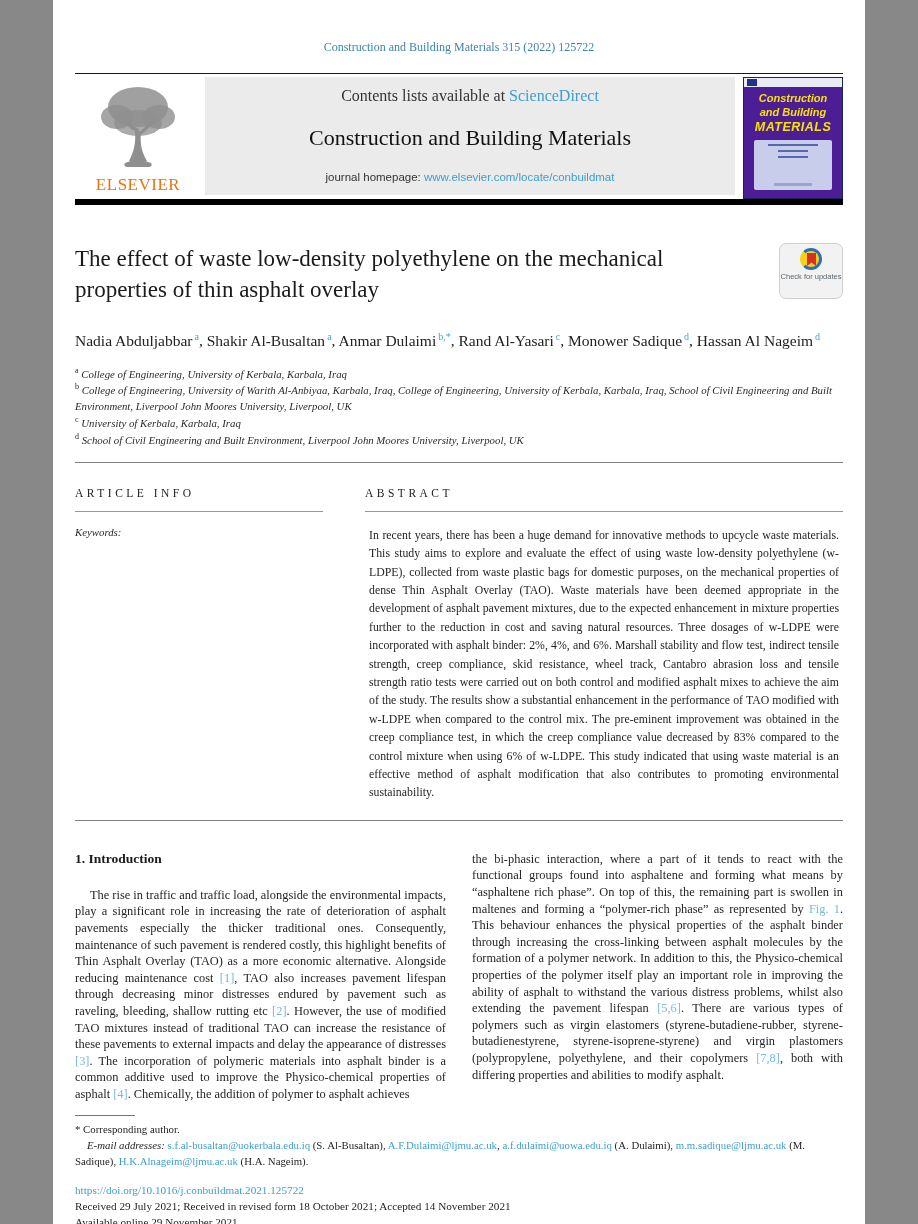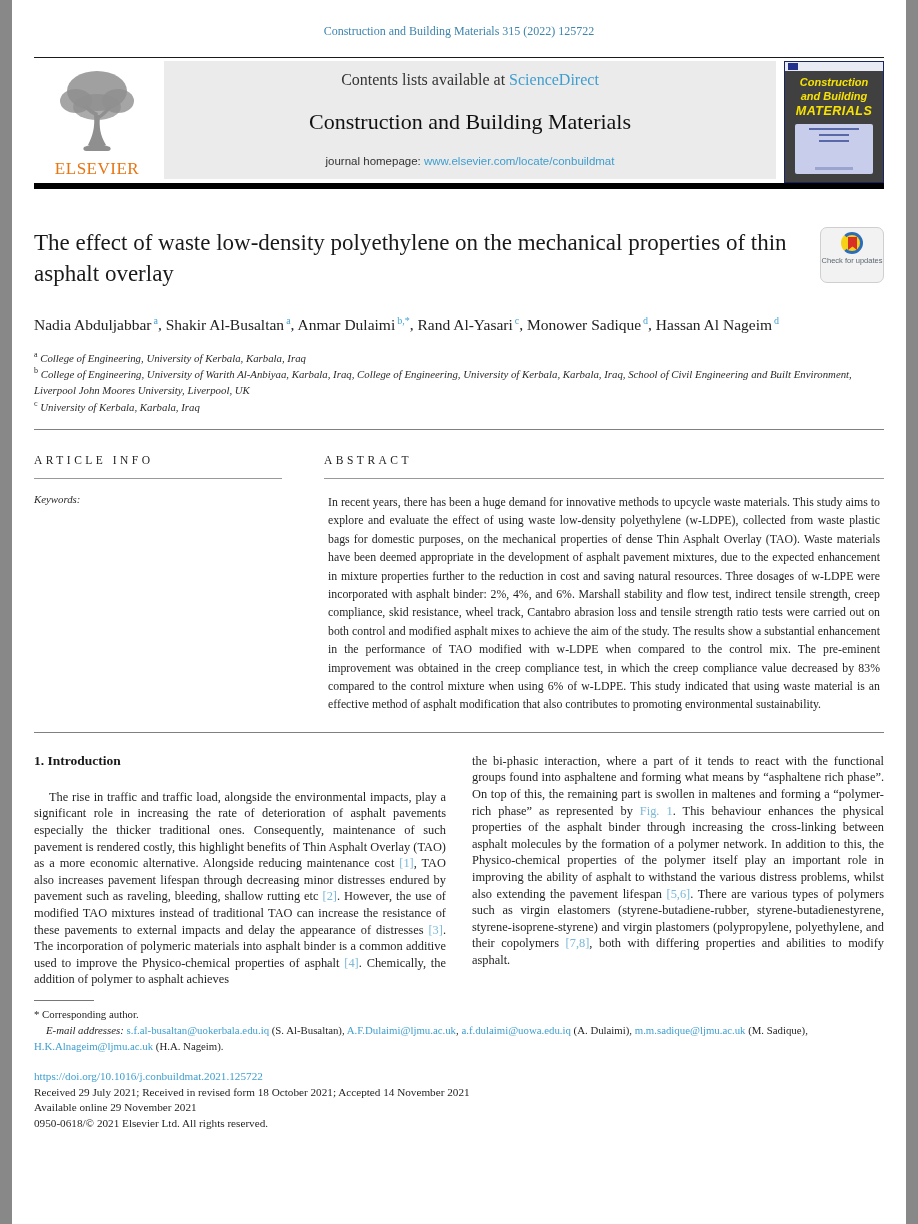--- a/index.html
+++ b/index.html
@@ -1,38 +1,38 @@
 <!DOCTYPE html>
 <html><head>
 <meta charset="utf-8">
 <style>
   html,body{margin:0;padding:0;background:#888;}
   .page{
-    width:894px;height:1224px;margin:0 auto;background:#fff;
-    box-sizing:border-box;padding:0 22px;overflow:hidden;
+    width:812px;height:1224px;margin:0 auto;background:#fff;
+    box-sizing:border-box;padding:16px 22px;overflow:hidden;
     font-family:"Liberation Serif", serif;color:#1a1a1a;position:relative;
   }
   .ilink{color:#3e9ecf;}
   .ref .ilink{color:#7ab8d9;}
 
   
   .top-citation{padding-top:24px;text-align:center;font-size:12px;color:#3d84ad;}
 
   
   .mast-rule{border:none;border-top:1.5px solid #1a1a1a;margin:18px 0 0 0;}
   .masthead{display:flex;align-items:stretch;height:122px;margin-top:1px;}
   .logo-col{width:126px;display:flex;flex-direction:column;align-items:center;justify-content:flex-end;padding:2px 0 2px;}
   .logo-col svg{display:block;}
   .elsevier-word{font-size:17px;color:#e87511;letter-spacing:.5px;margin-top:2px;font-family:"Liberation Serif",serif;}
   .mast-center{flex:1;background:#ebebeb;margin:2px 8px 2px 4px;display:flex;flex-direction:column;justify-content:space-between;text-align:center;padding:10px 8px 12px;}
   .contents-line{font-size:16px;color:#333;}
   .journal-title{font-size:22px;color:#111;}
   .homepage-line{font-family:"Liberation Sans",sans-serif;font-size:11.5px;color:#333;}
   .cover-col{width:100px;margin:2px 0;}
-  .cover{width:100px;height:122px;background:#404040;position:relative;overflow:hidden;border:1px solid #1a255f;box-sizing:border-box;}
+  .cover{width:100px;height:122px;background:#4c1d95;position:relative;overflow:hidden;border:1px solid #1a255f;box-sizing:border-box;}
   .cover-topstrip{position:absolute;top:0;left:0;right:0;height:9px;background:#e8eaf4;}
   .cover-logo{position:absolute;top:1px;left:3px;width:10px;height:7px;background:#24318c;}
   .cover-text{position:absolute;top:14px;left:0;right:0;text-align:center;font-style:italic;font-weight:bold;color:#f8e300;font-size:11px;line-height:1.25;font-family:"Liberation Sans",sans-serif;}
   .cover-text .mat{font-size:12.5px;font-style:italic;letter-spacing:.5px;}
   .cover-panel{position:absolute;top:62px;left:10px;right:10px;bottom:8px;background:#c7cdeb;border-radius:2px;}
   .cover-panel .tline{height:2px;background:#5868a8;margin:4px 14px 0;}
   .cover-panel .tline.short{margin:4px 24px 0;}
   .cover-foot{position:absolute;bottom:12px;left:30px;right:30px;height:3px;background:#9aa4cf;}
 
   .thick-bar{height:6px;background:#000;margin-top:2px;}
@@ -55,21 +55,21 @@
 
   
   .info-abstract{display:grid;grid-template-columns:248px 1fr;column-gap:42px;margin-top:24px;}
   .sec-heading{font-size:11.5px;letter-spacing:3.5px;color:#222;}
   .sec-rule{border:none;border-top:1px solid #999;margin:12px 0 14px 0;}
   .kw-label{font-size:10.8px;font-style:italic;color:#2a2a2a;margin-bottom:2px;}
   .kw{font-size:10.8px;color:#2a2a2a;line-height:1.5;}
   .abstract-text{font-size:11.8px;line-height:1.56;text-align:justify;margin:4px;color:#1f1f1f;}
 
   
-  .body-cols{display:grid;grid-template-columns:1fr 1fr;column-gap:26px;margin-top:20px;}
+  .body-cols{display:grid;grid-template-columns:1fr 1fr;column-gap:26px;margin-top:30px;}
   .intro-heading{font-size:13.5px;margin:0 0 20px 0;font-weight:bold;}
   .body-cols p{font-size:12.4px;line-height:1.34;text-align:justify;margin:0;color:#1f1f1f;}
   .p-indent{text-indent:15px;}
 
   
   .footnote{margin-top:12px;font-size:10.8px;line-height:1.5;color:#1f1f1f;}
   .fn-rule{width:60px;border:none;border-top:1px solid #777;margin:0 0 5px 0;}
   .fn-emails{text-indent:12px;}
   .em-label{font-style:italic;}
 
@@ -145,20 +145,21 @@
       <div class="cb-text">Check for updates</div>
     </div>
   </div>
 
   <div class="authors"><span><span>Nadia Abduljabbar</span><sup> a</sup>, </span><span><span>Shakir Al-Busaltan</span><sup> a</sup>, </span><span><span>Anmar Dulaimi</span><sup> b,*</sup>, </span><span><span>Rand Al-Yasari</span><sup> c</sup>, </span><span><span>Monower Sadique</span><sup> d</sup>, </span><span><span>Hassan Al Nageim</span><sup> d</sup></span></div>
 
   <div class="affiliations">
       <div class="affil"><sup>a</sup> College of Engineering, University of Kerbala, Karbala, Iraq</div>
       <div class="affil"><sup>b</sup> College of Engineering, University of Warith Al-Anbiyaa, Karbala, Iraq, College of Engineering, University of Kerbala, Karbala, Iraq, School of Civil Engineering and Built Environment, Liverpool John Moores University, Liverpool, UK</div>
       <div class="affil"><sup>c</sup> University of Kerbala, Karbala, Iraq</div>
+      <div class="affil"><sup>d</sup> School of Civil Engineering and Built Environment, Liverpool John Moores University, Liverpool, UK</div>
     </div>
 
   <hr class="rule-full">
 
   <div class="info-abstract">
     <div>
       <div class="sec-heading">ARTICLE INFO</div>
       <hr class="sec-rule">
       <div class="kw-label">Keywords:</div>
     </div>

